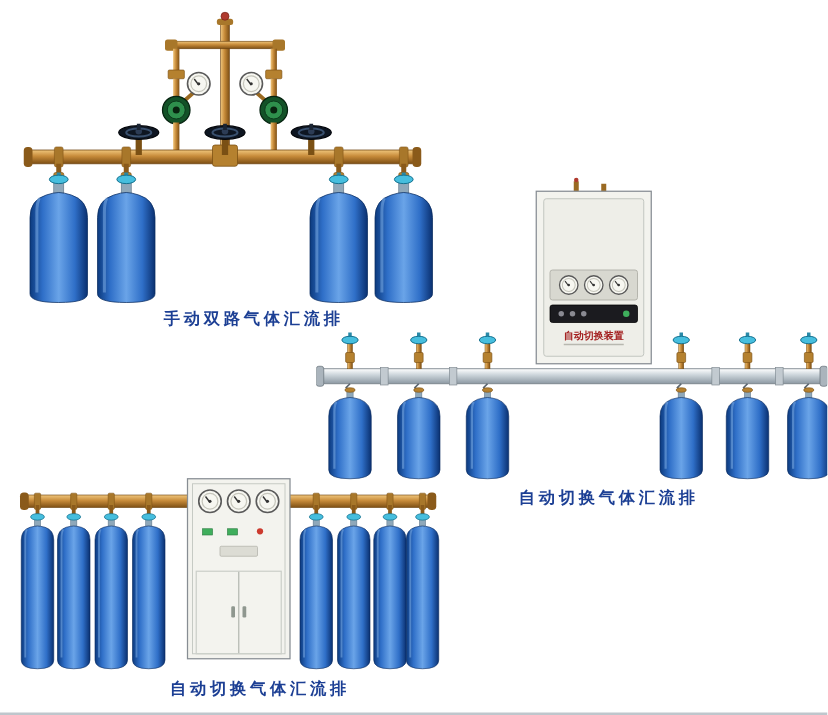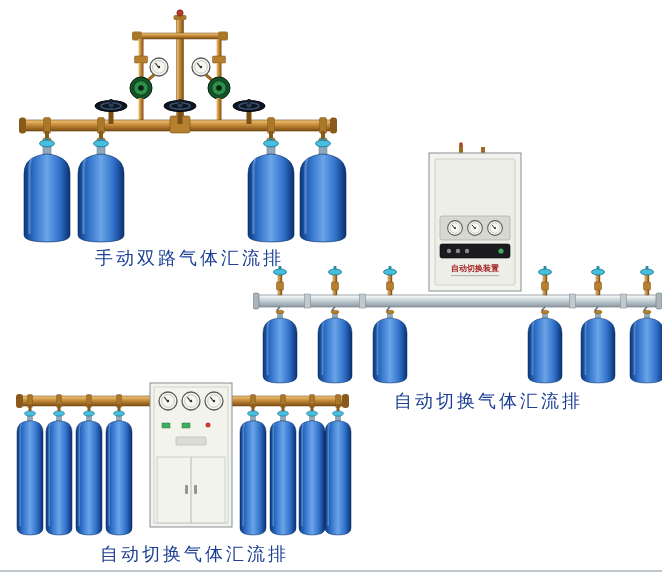--- a/index.html
+++ b/index.html
@@ -5,22 +5,22 @@
   html,body{margin:0;padding:0}
   body{
     width:662px;height:572px;position:relative;overflow:hidden;
     background:#ffffff;
     font-family:"DejaVu Sans","Liberation Sans",sans-serif;
   }
   .canvas{position:absolute;inset:0;border-bottom:2px solid #bfc6cc;background:#ffffff}
   .illus{position:absolute}
   .caption{
     position:absolute;
-    font-size:18px;font-weight:normal;letter-spacing:3px;
-    text-align:left;white-space:nowrap;color:#1c3f94;
+    font-size:13px;font-weight:bold;letter-spacing:3px;
+    text-align:right;white-space:nowrap;color:#1c3f94;
   }
   svg text{font-family:"DejaVu Sans","Liberation Sans",sans-serif}
 </style>
 </head>
 <body>
 
 <div class="canvas" style="background: rgb(255, 255, 255);">
 
   <svg width="0" height="0" style="position:absolute" aria-hidden="true">
     <defs>

